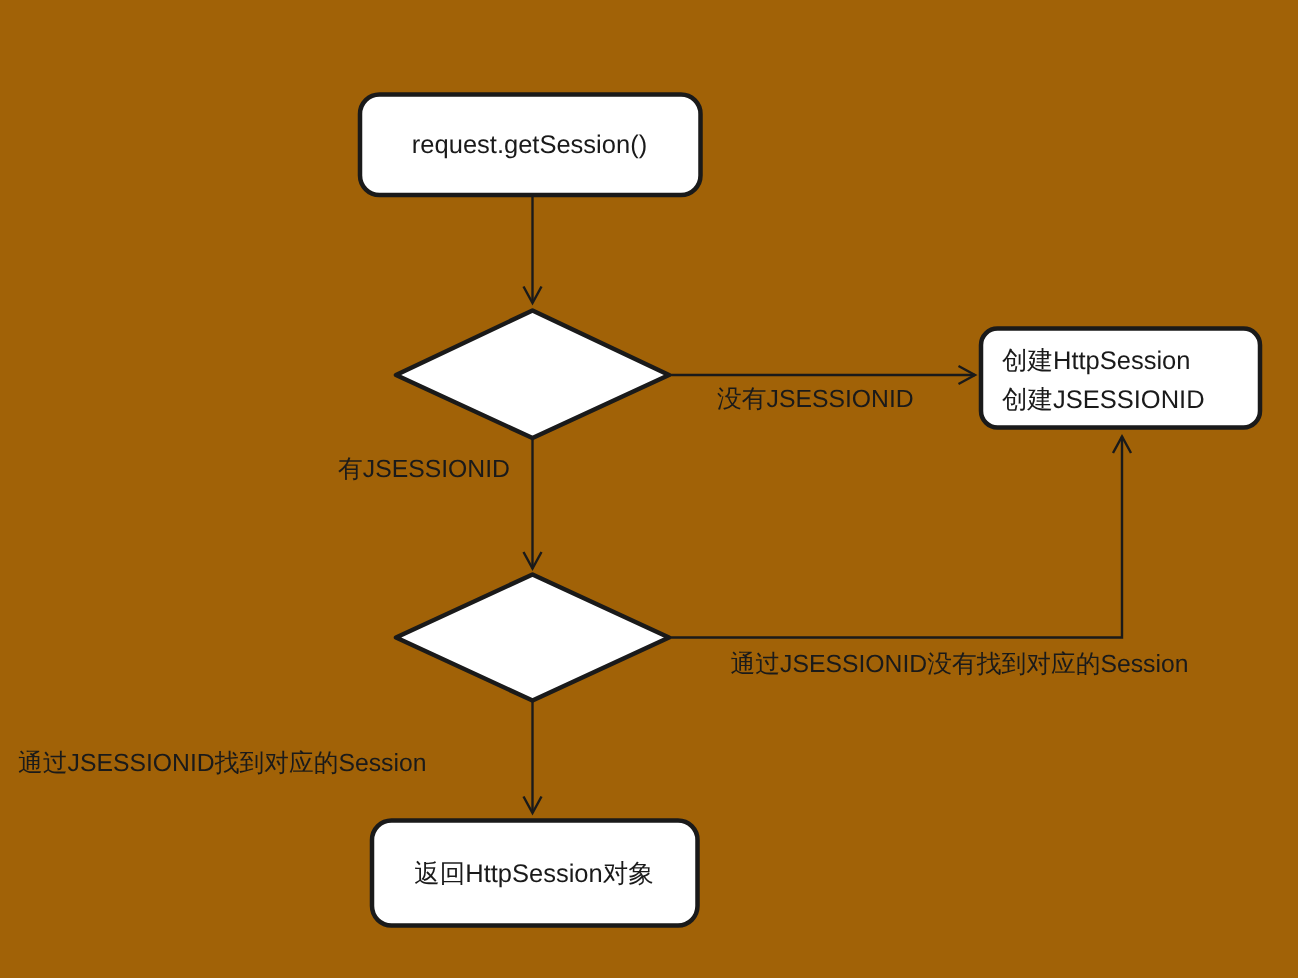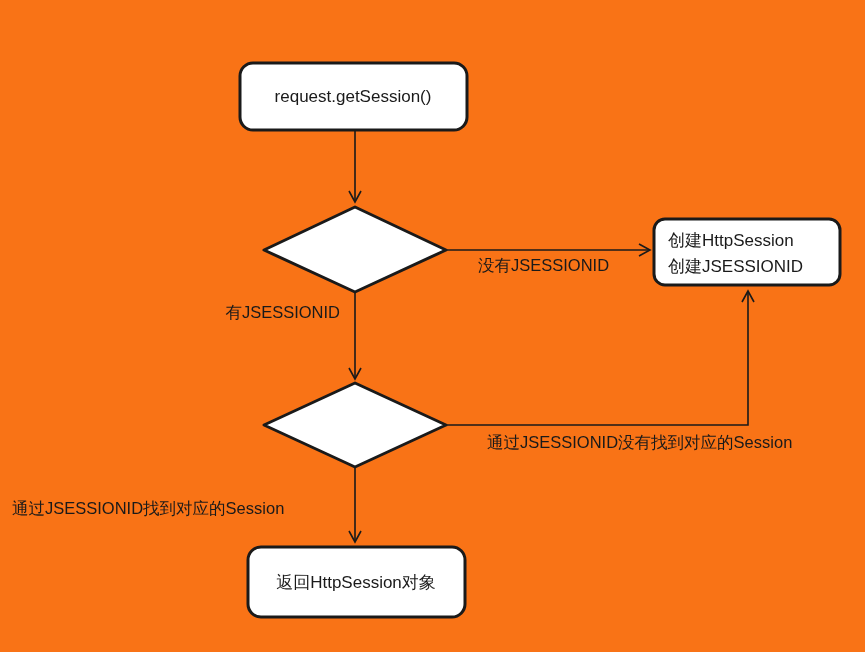--- a/index.html
+++ b/index.html
@@ -4,21 +4,21 @@
 <style>
   html, body {
     margin: 0;
     padding: 0;
     background: #ffffff;
   }
   .canvas {
     position: relative;
     width: 865px;
     height: 652px;
-    background: #f97316;
+    background: #a16207;
     overflow: hidden;
     font-family: "Liberation Sans", "DejaVu Sans", sans-serif;
   }
   svg {
     display: block;
   }
   .node-shape {
     fill: #ffffff;
     stroke: #1a1a1a;
     stroke-width: 3;

